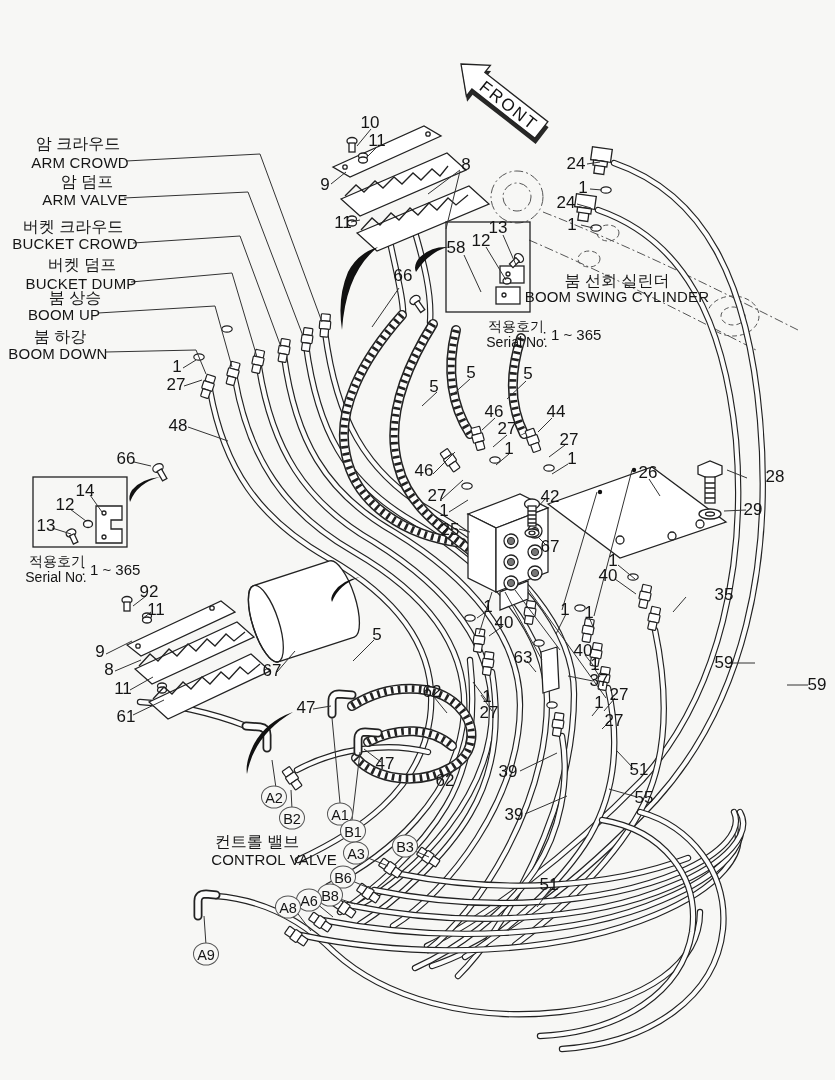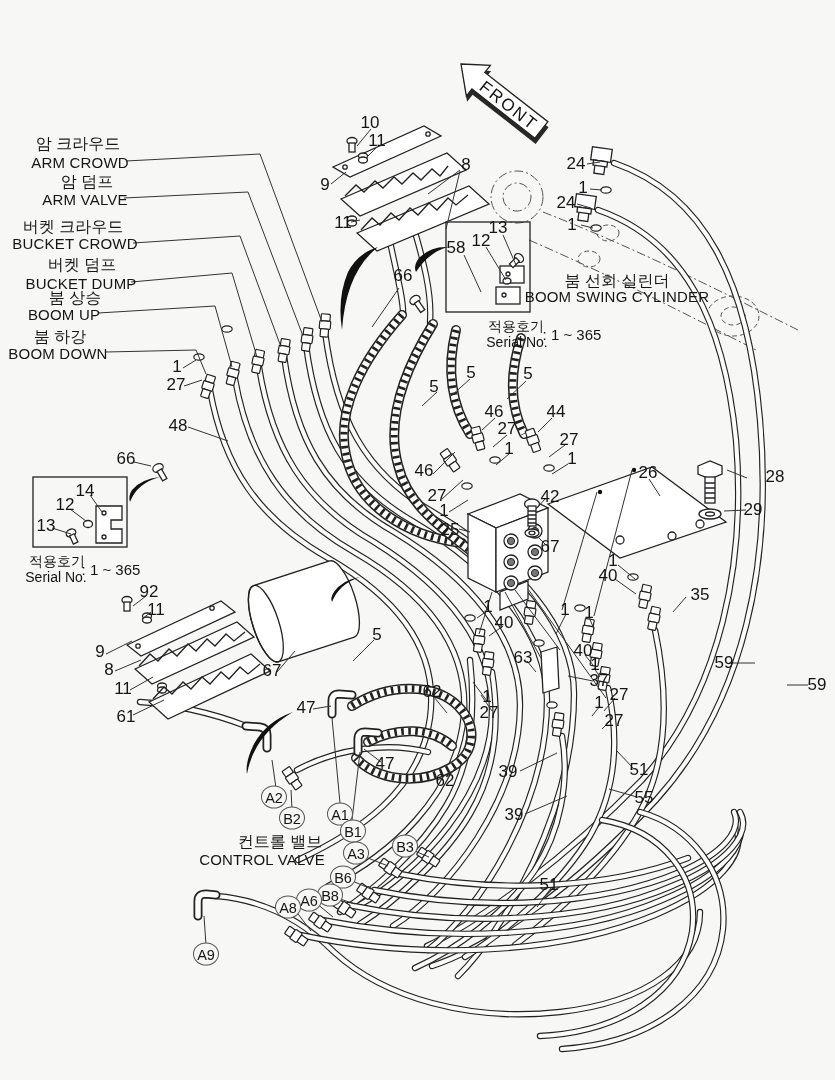--- a/index.html
+++ b/index.html
@@ -400,22 +400,22 @@
   <div class="plabel en" style="left:75px;top:243px">BUCKET CROWD</div>
   <div class="plabel" style="left:82px;top:265px">버켓 덤프</div>
   <div class="plabel en" style="left:81px;top:283px">BUCKET DUMP</div>
   <div class="plabel" style="left:75px;top:298px">붐 상승</div>
   <div class="plabel en" style="left:64px;top:314px">BOOM UP</div>
   <div class="plabel" style="left:60px;top:337px">붐 하강</div>
   <div class="plabel en" style="left:58px;top:353px">BOOM DOWN</div>
 
   <div class="plabel" style="left:617px;top:281px">붐 선회 실린더</div>
   <div class="plabel en" style="left:617px;top:296px">BOOM SWING CYLINDER</div>
-  <div class="plabel" style="left:280px;top:842px">컨트롤 밸브</div>
-  <div class="plabel en" style="left:262px;top:859px">CONTROL VALVE</div>
+  <div class="plabel" style="left:257px;top:842px">컨트롤 밸브</div>
+  <div class="plabel en" style="left:274px;top:859px">CONTROL VALVE</div>
 
   <div class="plabel sn" style="left:516px;top:327px">적용호기</div>
   <div class="plabel sn" style="left:517px;top:342px">Serial No.</div>
   <div class="plabel snr" style="left:572px;top:334px">: 1 ~ 365</div>
   <div class="plabel sn" style="left:57px;top:562px">적용호기</div>
   <div class="plabel sn" style="left:56px;top:577px">Serial No.</div>
   <div class="plabel snr" style="left:111px;top:569px">: 1 ~ 365</div>
 
   <span class="co" style="left:370px;top:123px">10</span>
   <span class="co" style="left:377px;top:141px">11</span>
@@ -443,21 +443,21 @@
   <span class="co" style="left:648px;top:473px">26</span>
   <span class="co" style="left:437px;top:496px">27</span>
   <span class="co" style="left:444px;top:511px">1</span>
   <span class="co" style="left:450px;top:530px">25</span>
   <span class="co" style="left:550px;top:497px">42</span>
   <span class="co" style="left:550px;top:547px">67</span>
   <span class="co" style="left:775px;top:477px">28</span>
   <span class="co" style="left:753px;top:510px">29</span>
   <span class="co" style="left:613px;top:561px">1</span>
   <span class="co" style="left:608px;top:576px">40</span>
-  <span class="co" style="left:700px;top:595px">35</span>
+  <span class="co" style="left:724px;top:595px">35</span>
   <span class="co" style="left:724px;top:663px">59</span>
   <span class="co" style="left:817px;top:685px">59</span>
   <span class="co" style="left:488px;top:607px">1</span>
   <span class="co" style="left:504px;top:623px">40</span>
   <span class="co" style="left:523px;top:658px">63</span>
   <span class="co" style="left:565px;top:610px">1</span>
   <span class="co" style="left:589px;top:613px">1</span>
   <span class="co" style="left:583px;top:651px">40</span>
   <span class="co" style="left:595px;top:665px">1</span>
   <span class="co" style="left:599px;top:681px">37</span>

